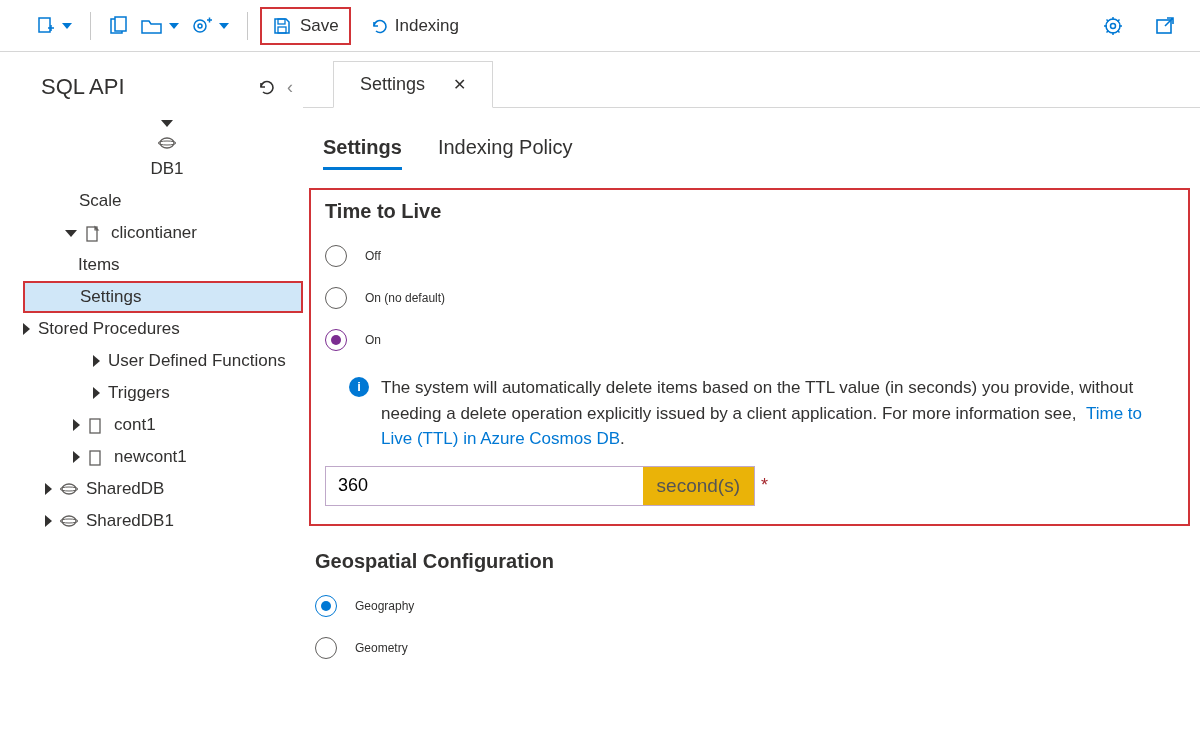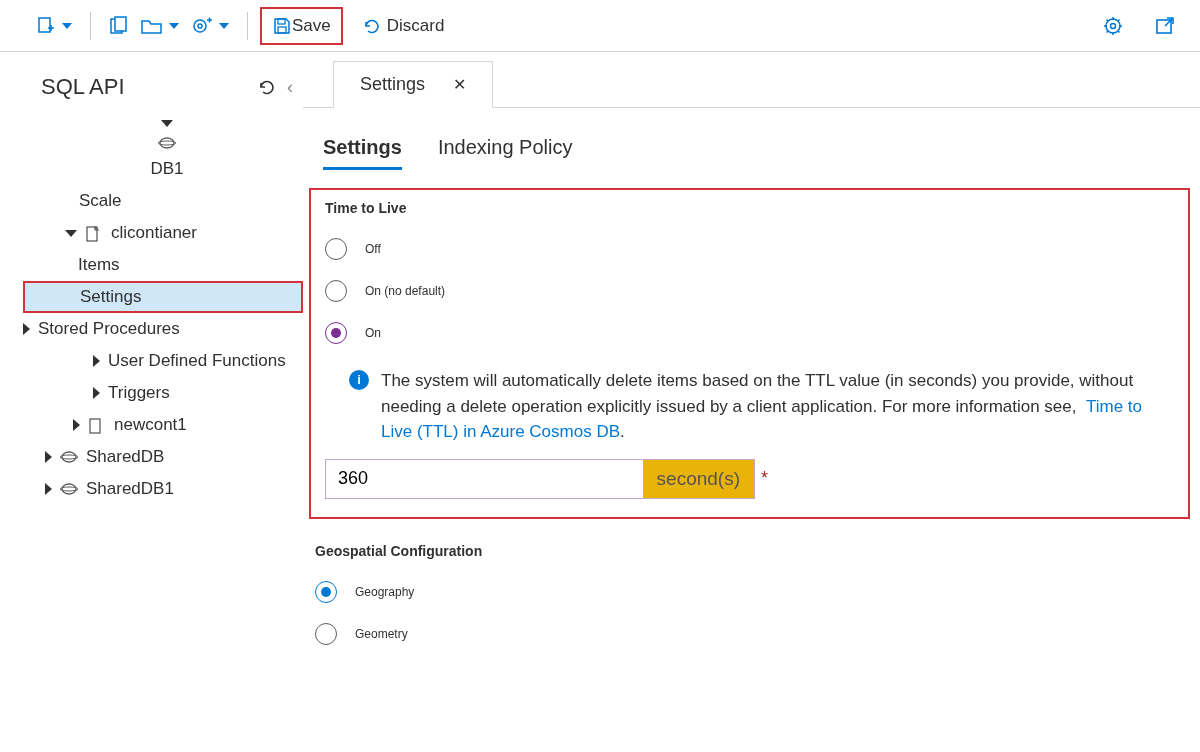--- a/index.html
+++ b/index.html
@@ -43,21 +43,21 @@
     content: "";
     display: block;
     width: 0; height: 0;
     border-left: 5px solid transparent;
     border-right: 5px solid transparent;
     border-top: 6px solid #0078d4;
   }
   .tb-text { color: #323130; font-size: 17px; }
   .highlight-red { border: 2px solid #d13438; }
   .toolbar .save-wrap {
-    display: inline-flex; align-items: center; 
+    display: inline-flex; align-items: center; gap: 8px;
     padding: 2px 10px; height: 38px;
   }
   .toolbar-right { margin-left: auto; display: flex; gap: 18px; }
 
   
   .main {
     display: flex;
     min-height: 700px;
   }
   .sidebar {
@@ -147,21 +147,21 @@
   .inner-tab.active {
     font-weight: 600;
     border-bottom: 3px solid #0078d4;
   }
 
   .panel {
     margin: 6px 10px 0 6px;
     padding: 10px 14px 18px 14px;
   }
   .panel.red { border: 2px solid #d13438; }
-  .sect-title { font-size: 14px; font-weight: 600; margin-bottom: 12px; }
+  .sect-title { font-size: 20px; font-weight: 600; margin-bottom: 12px; }
 
   .radio-row {
     display: flex; align-items: center; gap: 18px;
     padding: 10px 0; font-size: 12px;
   }
   .radio {
     width: 22px; height: 22px;
     border: 1.6px solid #605e5c;
     border-radius: 50%;
     display: inline-flex;
@@ -269,21 +269,21 @@
     <span class="tb-text">Save</span>
   </span>
 
   <span class="tb-btn" style="margin-left:12px">
     <span>
       <svg width="20" height="20" viewBox="0 0 20 20">
           <path d="M5 10 a6 6 0 1 1 2 5" fill="none" stroke="#0078d4" stroke-width="1.6"></path>
           <path d="M5 6 v4 h4" fill="none" stroke="#0078d4" stroke-width="1.6"></path>
         </svg>
     </span>
-    <span class="tb-text">Discard</span>
+    <span class="tb-text">Indexing</span>
   </span>
 
   <span class="toolbar-right">
     <span class="tb-btn">
       <span>
         <svg width="22" height="22" viewBox="0 0 22 22">
             <circle cx="11" cy="11" r="7" fill="none" stroke="#0078d4" stroke-width="1.5"></circle>
             <circle cx="11" cy="11" r="2.5" fill="none" stroke="#0078d4" stroke-width="1.5"></circle>
             <path d="M11 2v3M11 17v3M2 11h3M17 11h3M4.5 4.5l2 2M15.5 15.5l2 2M17.5 4.5l-2 2M6.5 15.5l-2 2" stroke="#0078d4" stroke-width="1.5"></path>
           </svg>
@@ -362,20 +362,29 @@
         <span>Triggers</span>
       </div>
 
       <div class="tree-row indent-2b">
         <span class="caret-right"></span>
         <span class="ic-doc">
           <svg width="16" height="18" viewBox="0 0 16 18">
               <rect x="2" y="2" width="10" height="14" fill="none" stroke="#605e5c" stroke-width="1.3"></rect>
             </svg>
         </span>
+        <span>cont1</span>
+      </div>
+      <div class="tree-row indent-2b">
+        <span class="caret-right"></span>
+        <span class="ic-doc">
+          <svg width="16" height="18" viewBox="0 0 16 18">
+              <rect x="2" y="2" width="10" height="14" fill="none" stroke="#605e5c" stroke-width="1.3"></rect>
+            </svg>
+        </span>
         <span>newcont1</span>
       </div>
 
       <div class="tree-row" style="padding-left:22px">
         <span class="caret-right"></span>
         <span class="ic-planet">
           <svg width="18" height="16" viewBox="0 0 18 16">
               <ellipse cx="9" cy="8" rx="7" ry="5" fill="none" stroke="#605e5c" stroke-width="1.3"></ellipse>
               <ellipse cx="9" cy="8" rx="9" ry="2" fill="none" stroke="#605e5c" stroke-width="1"></ellipse>
             </svg>

